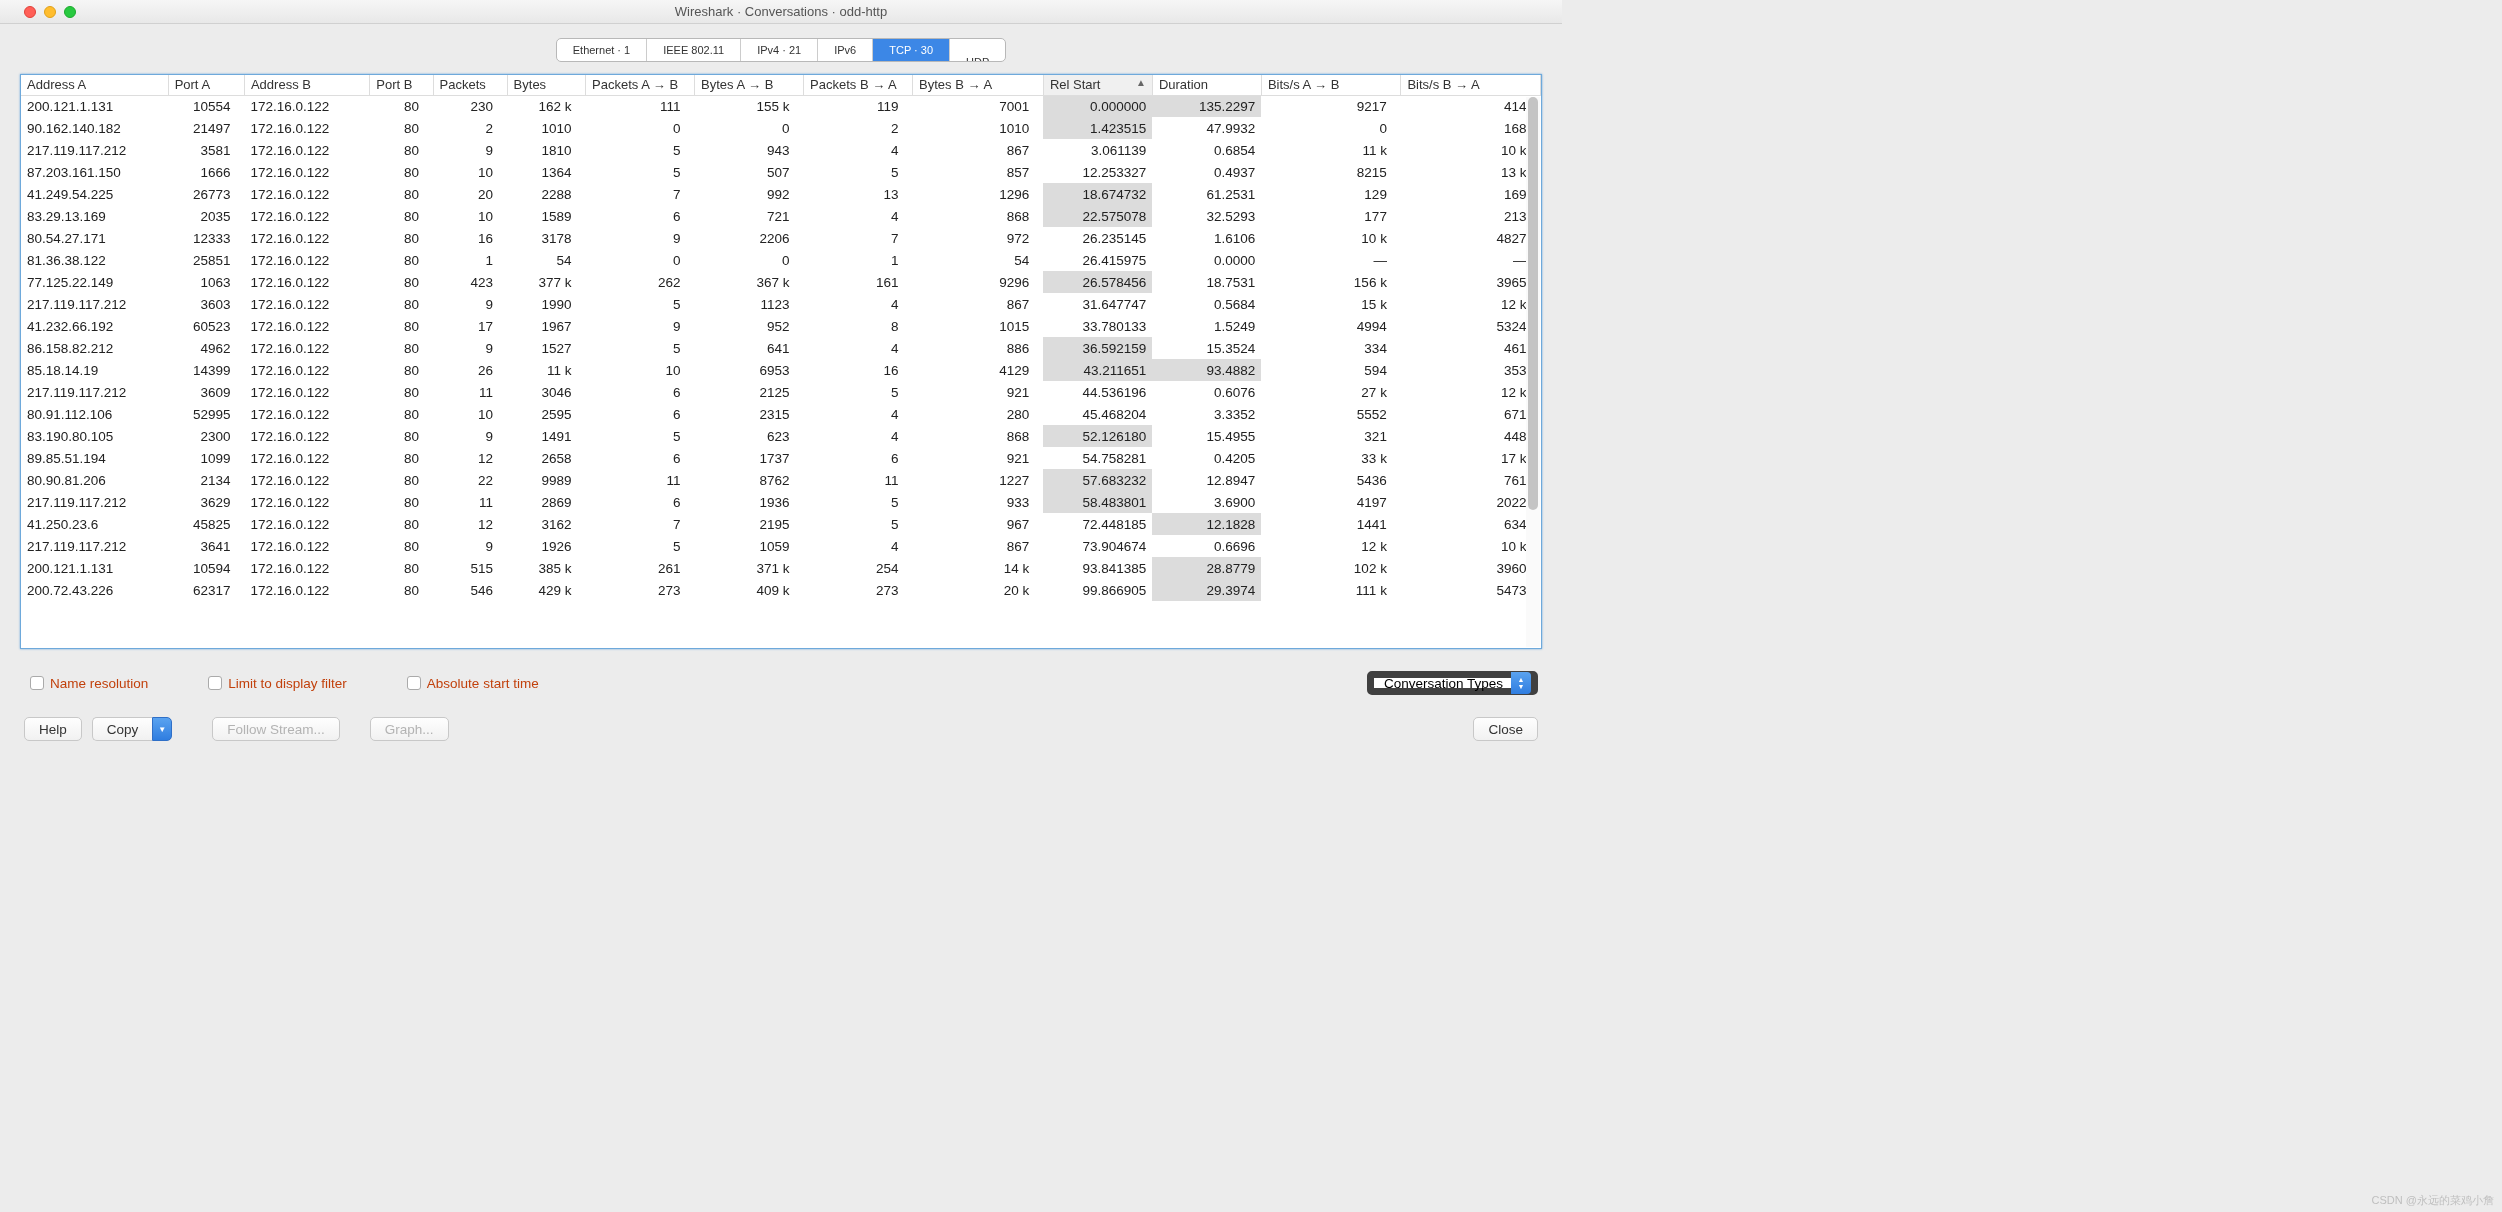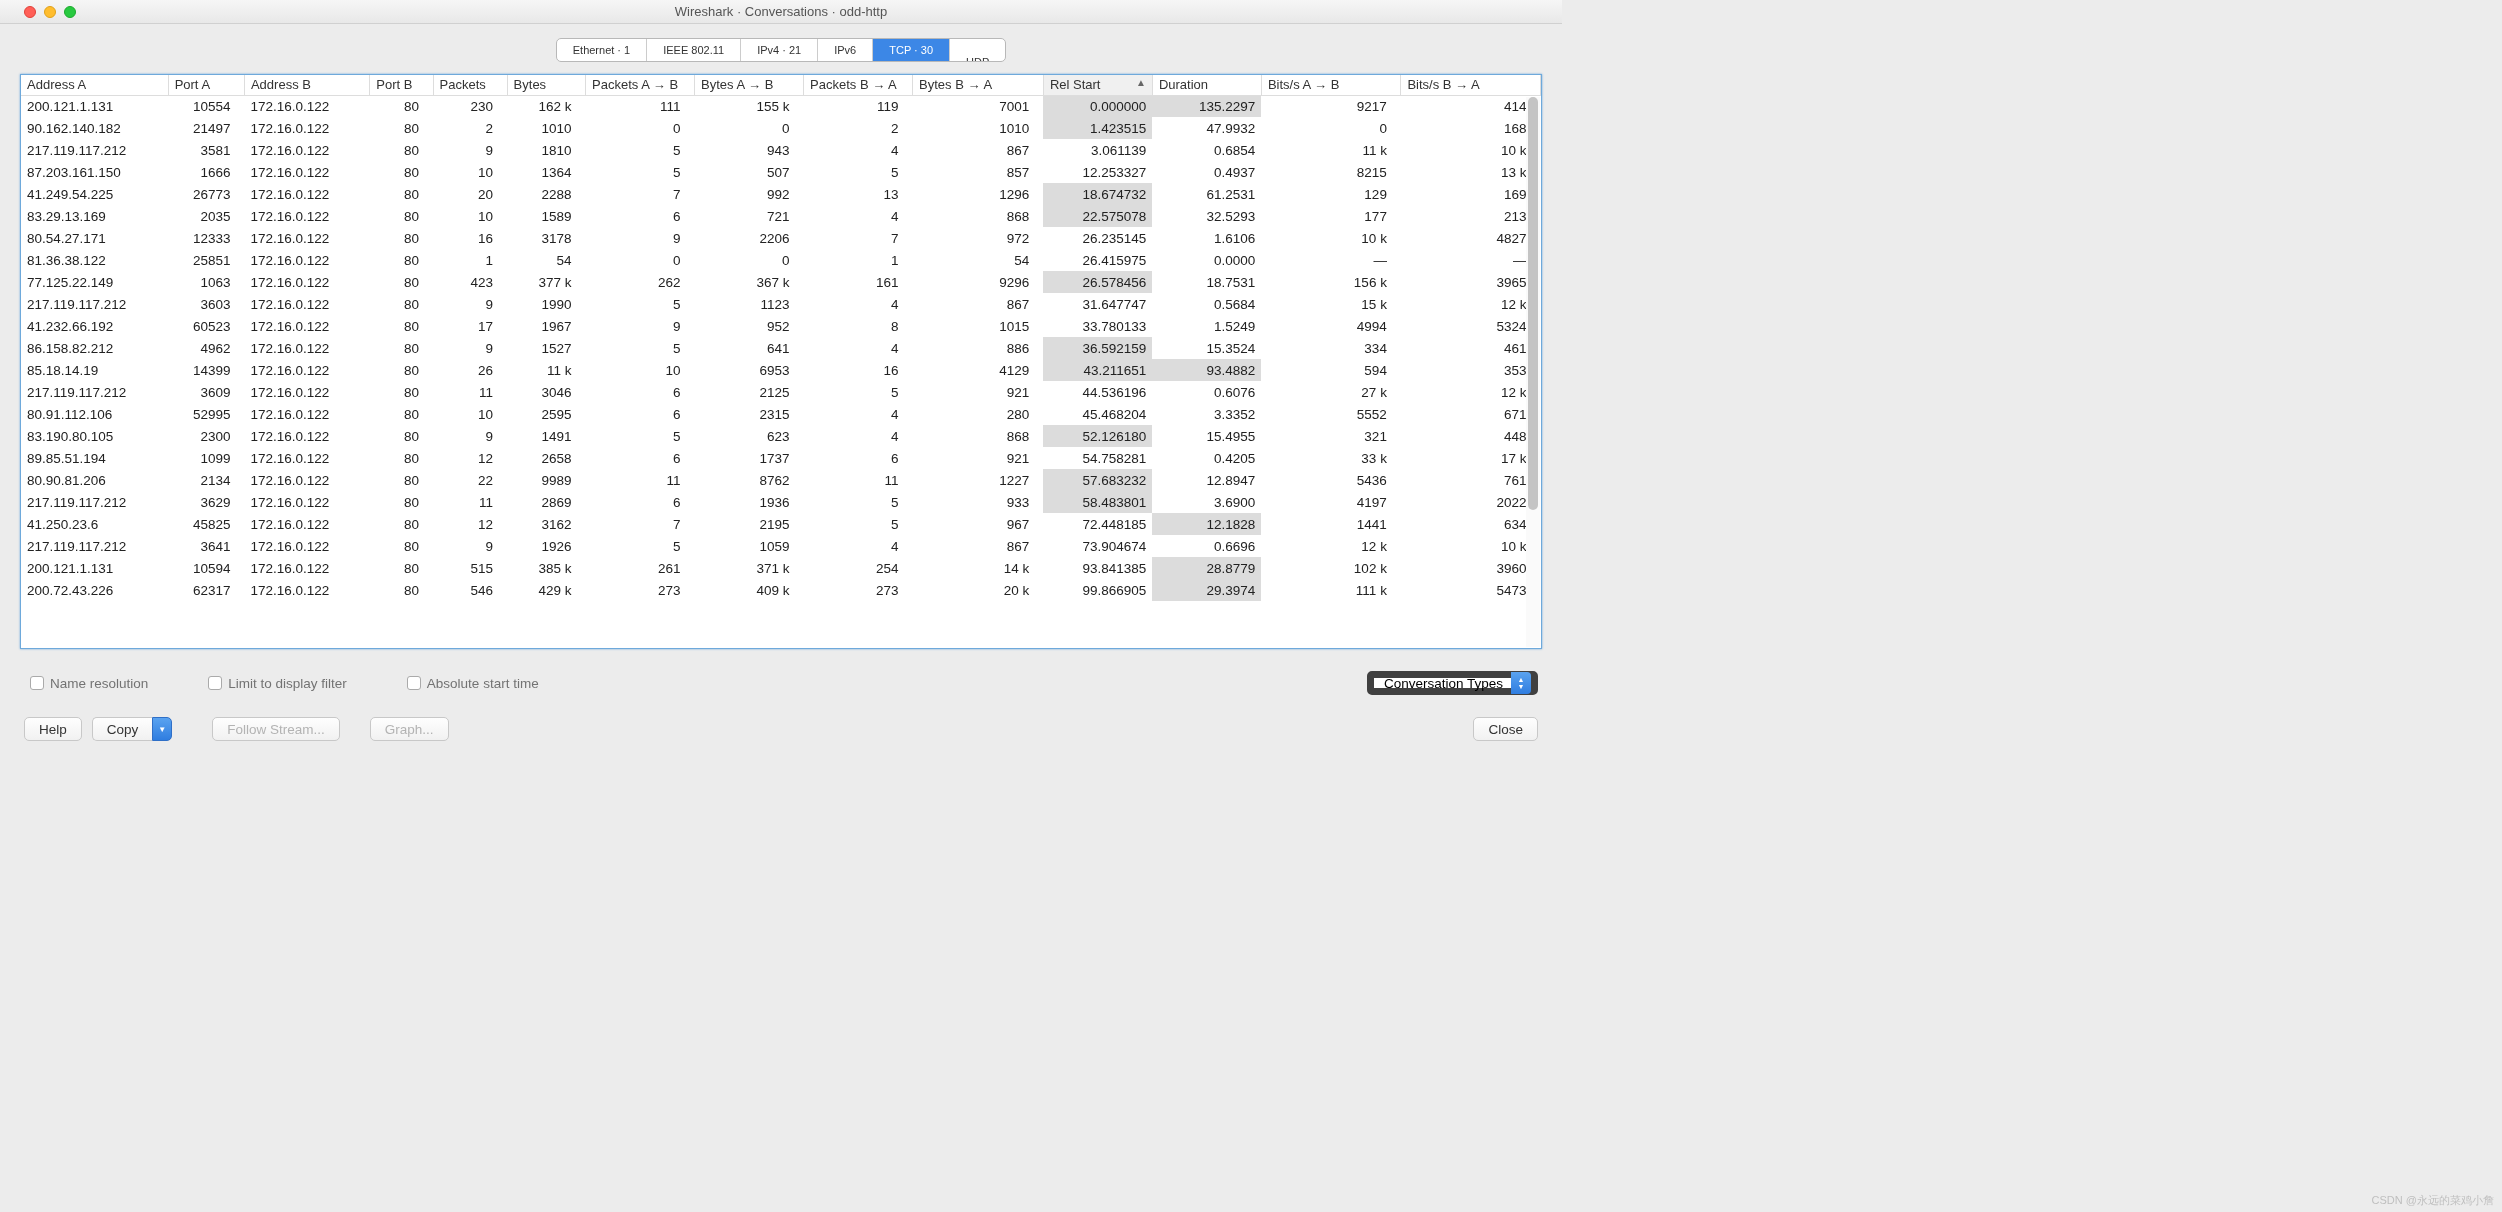--- a/index.html
+++ b/index.html
@@ -22,21 +22,21 @@
   thead th { text-align:left; font-weight:400; font-size:13px; color:#333; padding:2px 6px; border-right:1px solid #ddd; border-bottom:1px solid #ddd; height:20px; white-space:nowrap; overflow:hidden; background:#fff;}
   thead th.sorted { background:#f0f0f0; }
   thead th .arrow { float:right; font-size:10px; color:#666;}
   tbody td { padding:1px 6px; font-size:13.5px; color:#222; white-space:nowrap; overflow:hidden; height:22px;}
   tbody td.r { text-align:right; padding-right:14px;}
   tbody td.rl { text-align:right; padding-left:14px;}
   tbody td.hl { background:#dcdcdc; }
   .scrollbar { position:absolute; top:22px; right:1px; width:14px; bottom:1px; background:#fafafa; }
   .scrollbar .thumb { position:absolute; left:2px; right:2px; top:0; height:75%; background:#c4c4c4; border-radius:6px;}
   .options { display:flex; align-items:center; padding: 8px 24px 22px 30px; gap: 60px; }
-  .chk { display:flex; align-items:center; gap:6px; color:#737373; font-size:13.5px;}
+  .chk { display:flex; align-items:center; gap:6px; color:#c2410c; font-size:13.5px;}
   .chk .box { width:14px; height:14px; border:1px solid #aaa; border-radius:3px; background:#fff;}
   .options .spacer { flex:1; }
   .dropdown { display:flex; align-items:center; background:#fff; border:7px solid #404040; border-radius:5px; height:24px; padding:0 0 0 10px; font-size:13.5px;}
   .dropdown .dd-btn { width:20px; height:22px; background: linear-gradient(#5aa3f0,#2f7de0); border-radius: 0 4px 4px 0; margin-left:8px; display:flex; flex-direction:column; align-items:center; justify-content:center; gap:0;}
   .dropdown .dd-btn::before { content:"▲"; color:#fff; font-size:7px; line-height:7px;}
   .dropdown .dd-btn::after { content:"▼"; color:#fff; font-size:7px; line-height:7px;}
   .footer { display:flex; align-items:flex-start; padding: 0 24px 20px 24px; gap:10px;}
   .btn { background:linear-gradient(#fefefe,#f1f1f1); border:1px solid #c8c8c8; border-radius:5px; height:24px; padding:0 14px; font-size:13.5px; color:#333; display:flex; align-items:center;}
   .btn.disabled { color:#b3b3b3; }
   .btn-split { display:flex; }

